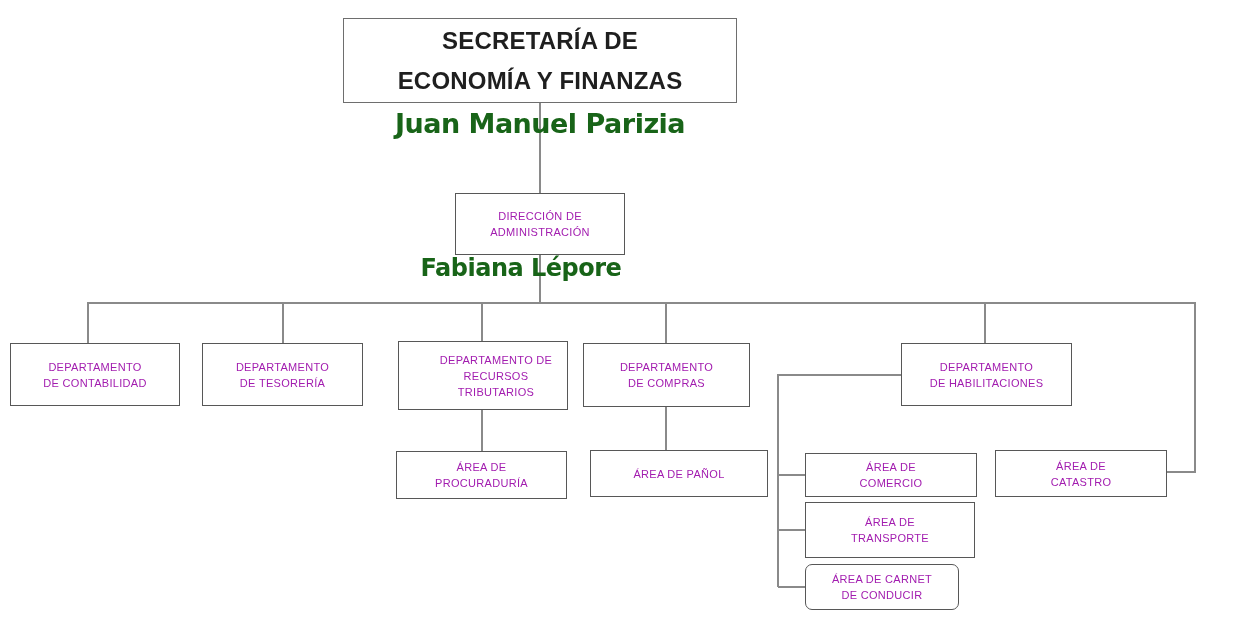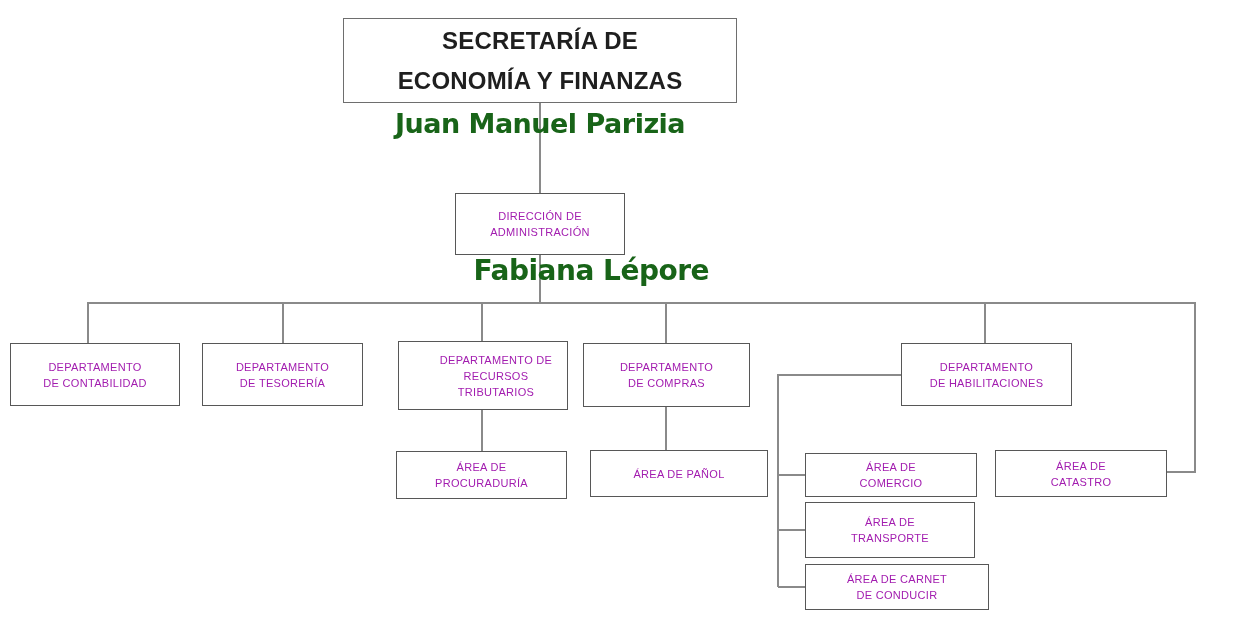--- a/index.html
+++ b/index.html
@@ -45,42 +45,42 @@
     position: absolute;
     text-align: center;
     font-family: "DejaVu Sans", sans-serif;
     font-weight: bold;
     color: #186418;
     letter-spacing: -0.5px;
     z-index: 3;
     white-space: nowrap;
   }
   #holder-secretaria { left: 340px; top: 108px; width: 400px; font-size: 27px; }
-  #holder-direccion  { left: 409px; top: 254px; width: 300px; font-size: 28px; text-align: right; }
+  #holder-direccion  { left: 371px; top: 254px; width: 300px; font-size: 24px; }
   .conn {
     position: absolute;
     background: #8a8a8a;
     z-index: 1;
   }
   .conn.v { width: 2px; }
   .conn.h { height: 2px; }
 
   
   #n-secretaria     { left: 343px; top: 18px;  width: 394px; height: 85px; }
   #n-direccion      { left: 455px; top: 193px; width: 170px; height: 62px; }
   #n-contabilidad   { left: 10px;  top: 343px; width: 170px; height: 63px; }
   #n-tesoreria      { left: 202px; top: 343px; width: 161px; height: 63px; }
   #n-recursos       { left: 398px; top: 341px; width: 170px; height: 69px; padding-left: 26px; }
   #n-compras        { left: 583px; top: 343px; width: 167px; height: 64px; }
   #n-habilitaciones { left: 901px; top: 343px; width: 171px; height: 63px; }
   #n-procuraduria   { left: 396px; top: 451px; width: 171px; height: 48px; }
   #n-panol          { left: 590px; top: 450px; width: 178px; height: 47px; }
   #n-comercio       { left: 805px; top: 453px; width: 172px; height: 44px; }
   #n-transporte     { left: 805px; top: 502px; width: 170px; height: 56px; }
-  #n-carnet         { left: 805px; top: 564px; width: 184px; height: 46px; }
+  #n-carnet         { left: 805px; top: 564px; width: 154px; height: 46px; border-radius: 7px; }
   #n-catastro       { left: 995px; top: 450px; width: 172px; height: 47px; }
 
   
   #c-sec-dir        { left: 539px;  top: 103px; height: 90px; }
   #c-dir-bus        { left: 539px;  top: 255px; height: 48px; }
   #c-bus            { left: 88px;   top: 302px; width: 1108px; }
   #c-drop-conta     { left: 87px;   top: 302px; height: 41px; }
   #c-drop-teso      { left: 282px;  top: 302px; height: 41px; }
   #c-drop-recu      { left: 481px;  top: 302px; height: 39px; }
   #c-drop-comp      { left: 665px;  top: 302px; height: 41px; }

